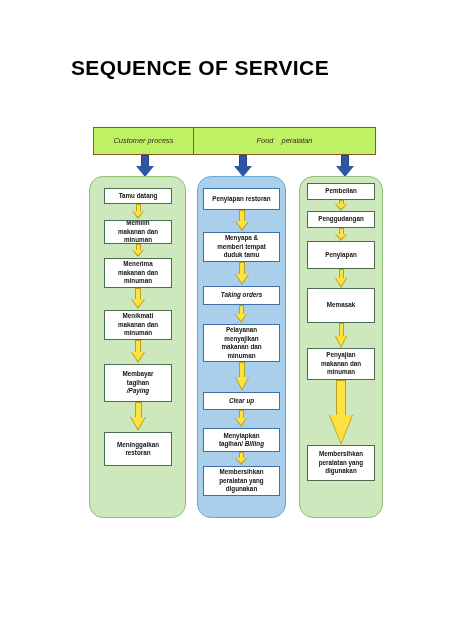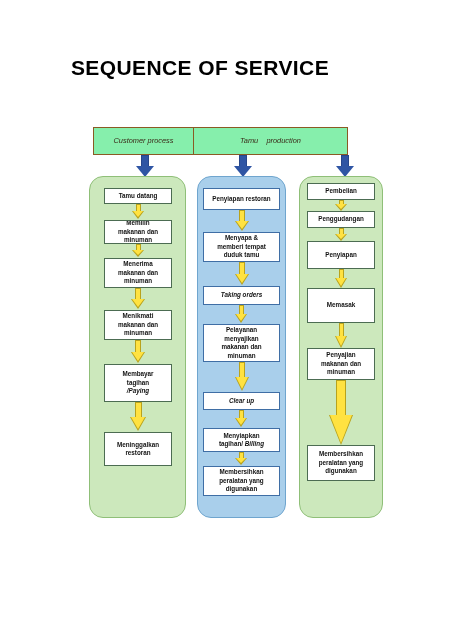--- a/index.html
+++ b/index.html
@@ -27,26 +27,26 @@
     font-weight: bold;
     letter-spacing: 0.4px;
     color: #000000;
   }
 
   
   #header-band {
     position: absolute;
     left: 93px;
     top: 127px;
-    width: 255px;
+    width: 283px;
     height: 28px;
     display: flex;
     border: 1px solid #8a5a24;
     box-sizing: border-box;
-    background: #86efac;
+    background: #bef264;
   }
   .header-cell {
     flex: 1 1 0;
     border-right: 1px solid #8a5a24;
     box-sizing: border-box;
     display: flex;
     align-items: center;
     justify-content: center;
     font-size: 7.4px;
     font-style: italic;
@@ -157,21 +157,21 @@
     border-color: #B8A21C transparent transparent transparent;
   }
 </style>
 </head>
 <body>
 
 <div id="doc-title">SEQUENCE OF SERVICE</div>
 
 <div id="header-band">
   <div class="header-cell" id="header-cell-customer">Customer process</div>
-  <div class="header-cell" id="header-cell-food">Tamu    production</div>
+  <div class="header-cell" id="header-cell-food">Food    peralatan</div>
 </div>
 
 <div class="blue-arrow" id="blue-arrow-customer">
   <span class="stem"></span>
   <span class="head"></span>
 </div>
 <div class="blue-arrow" id="blue-arrow-service">
   <span class="stem"></span>
   <span class="head"></span>
 </div>

